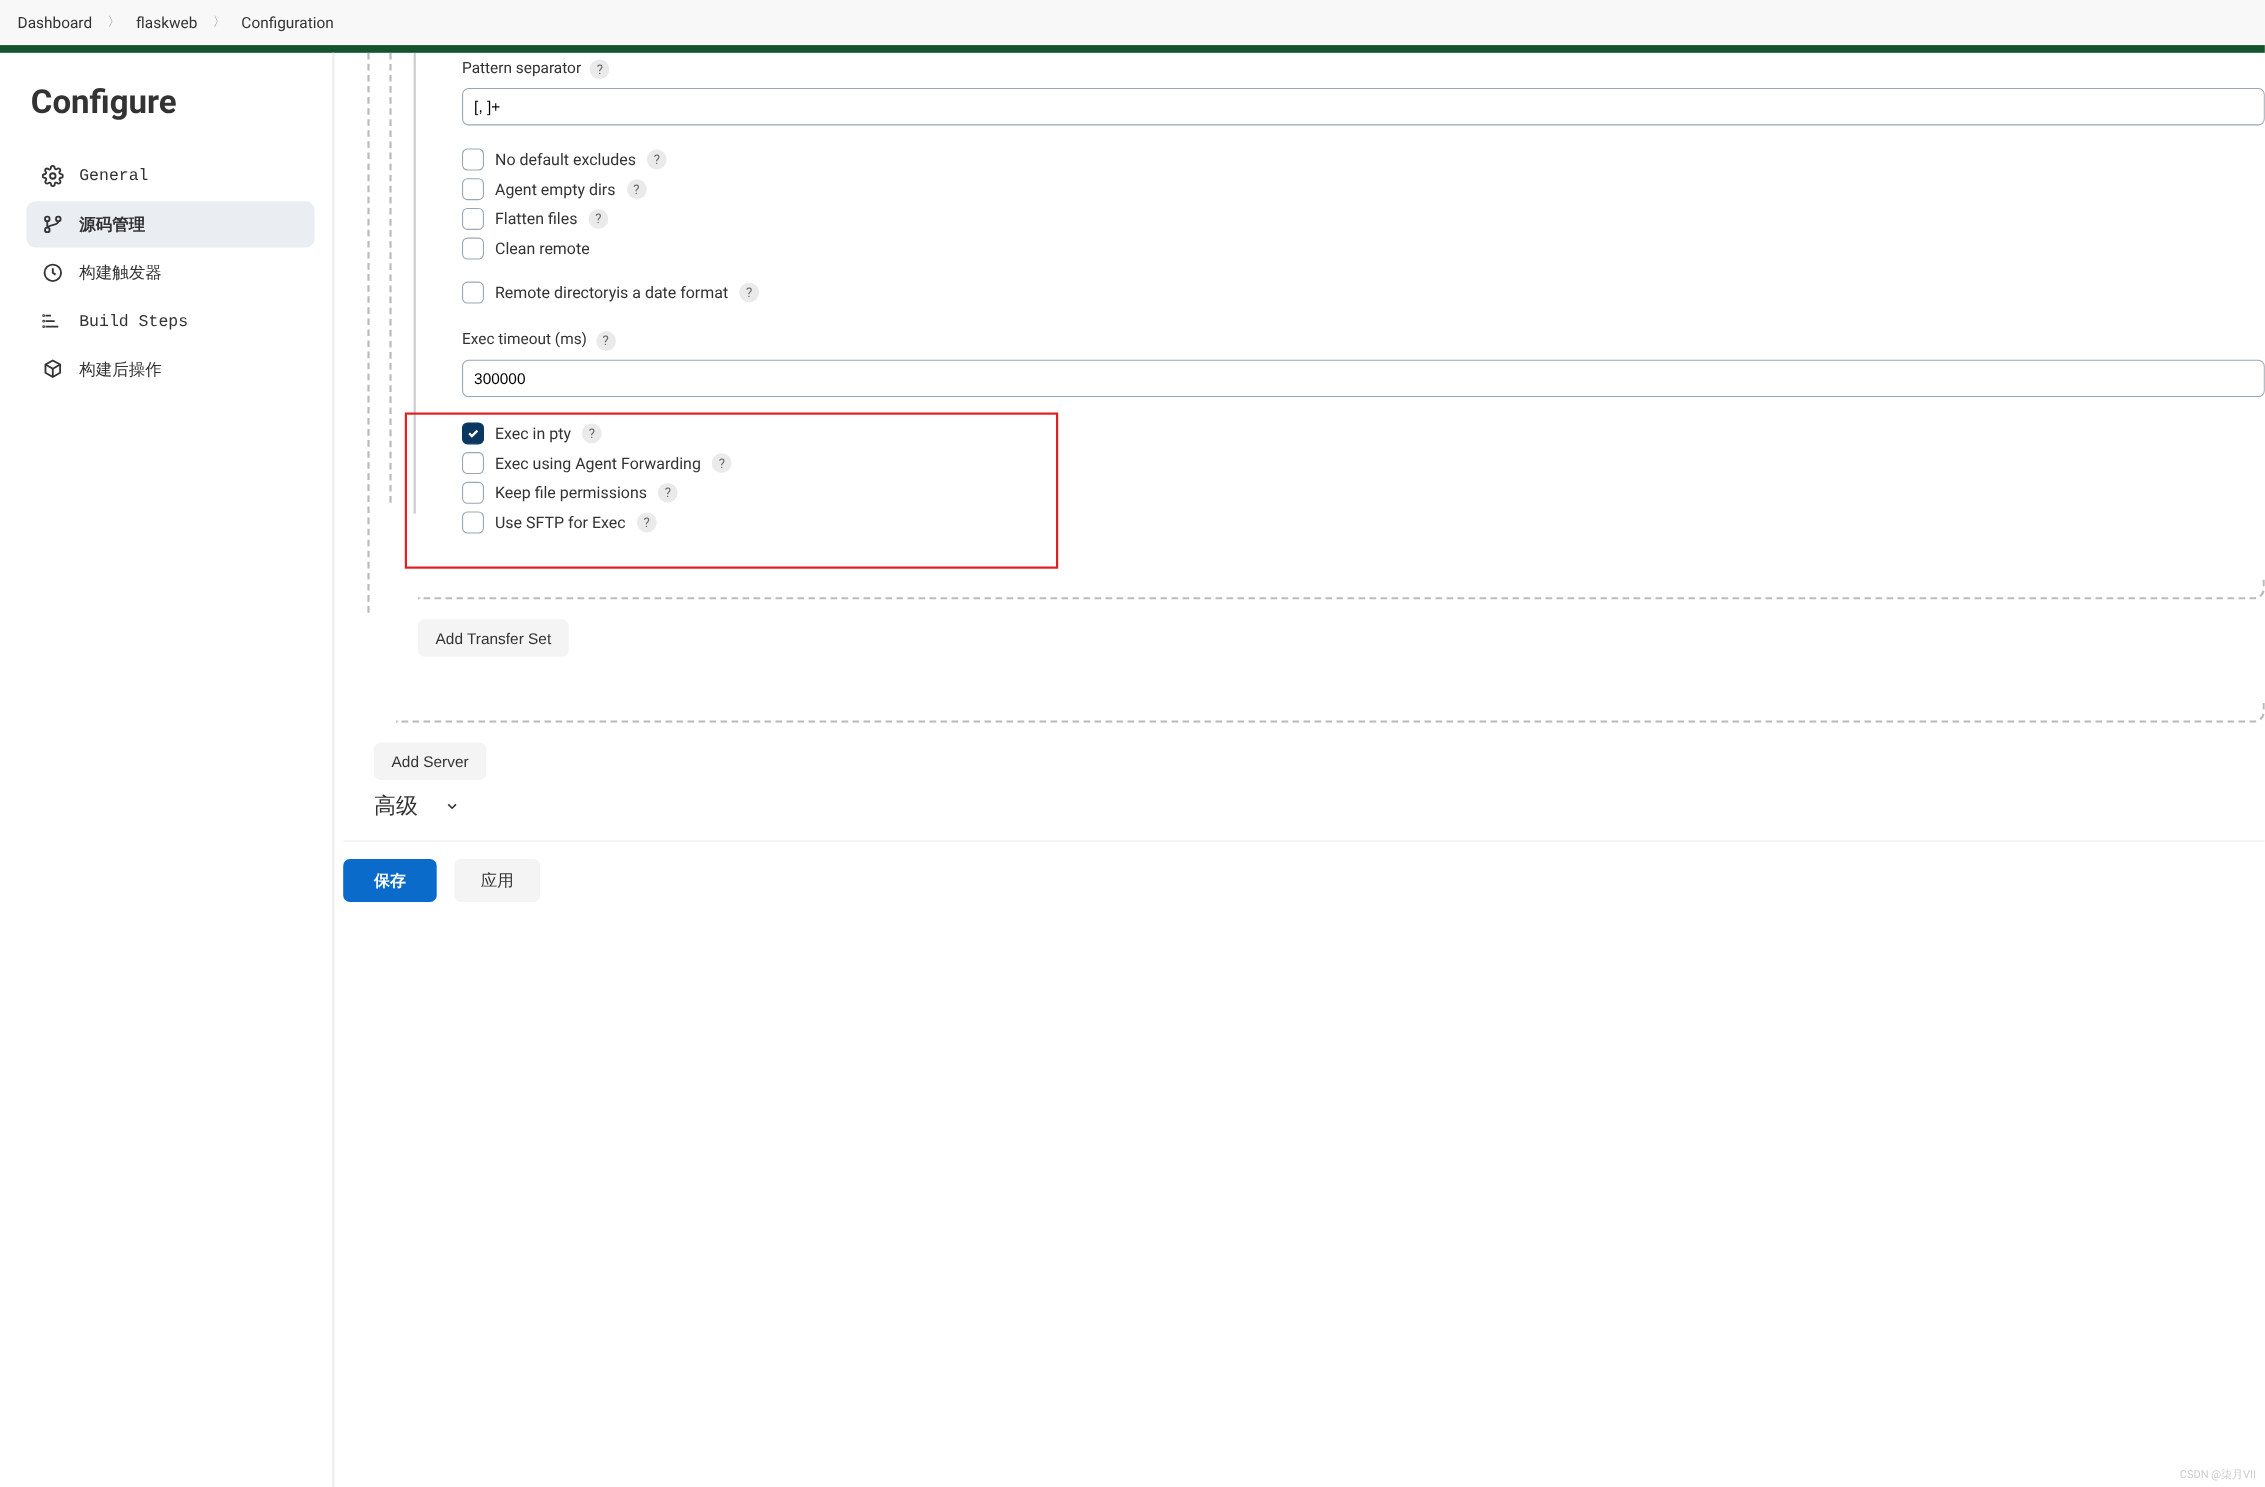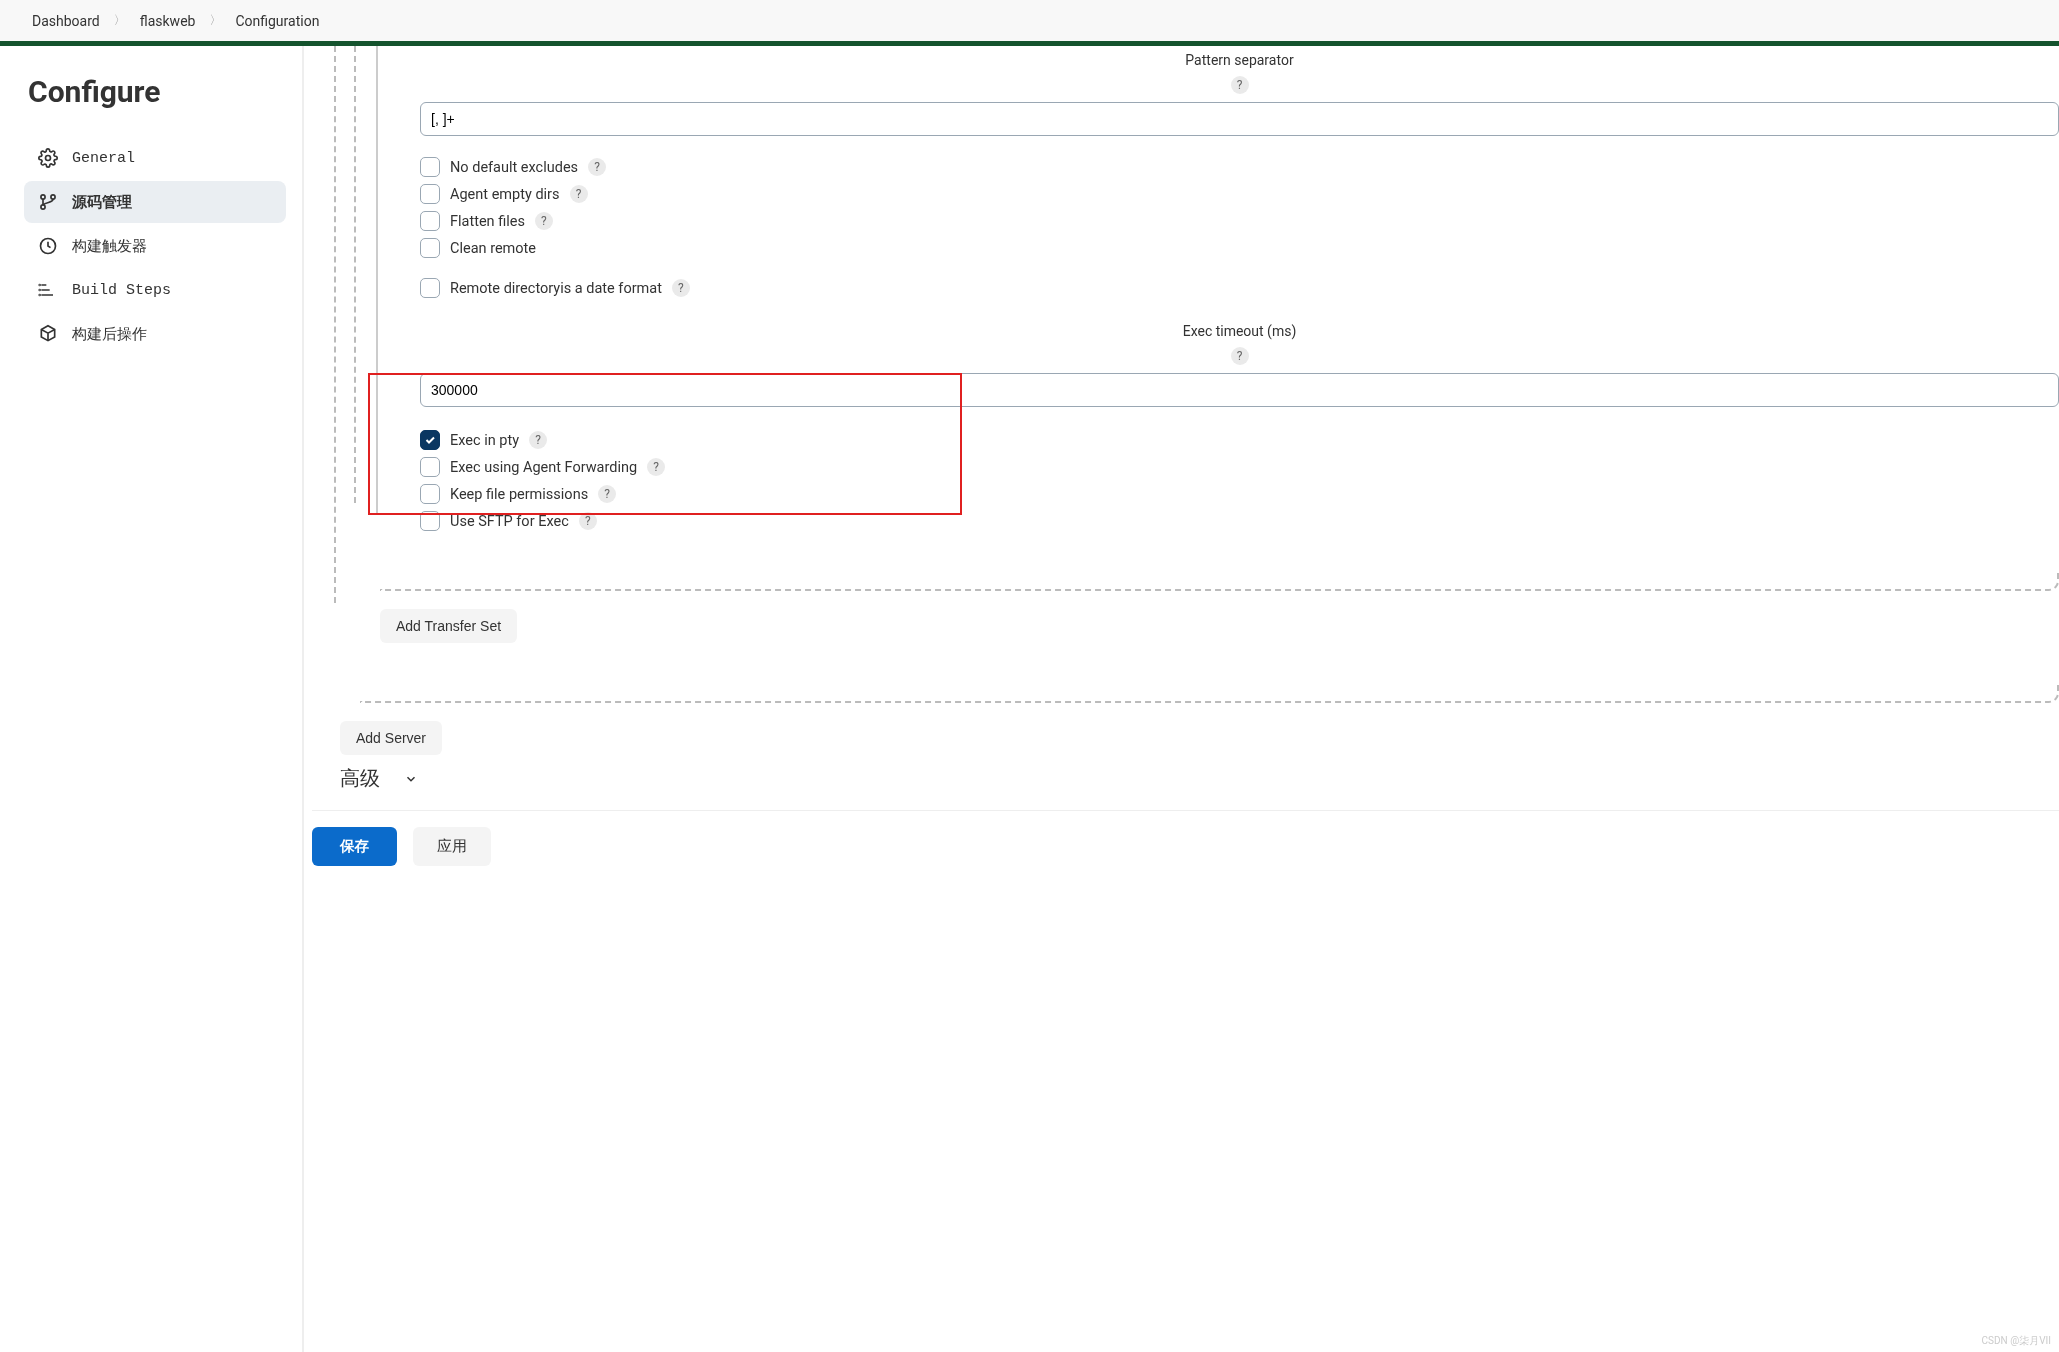--- a/index.html
+++ b/index.html
@@ -6,22 +6,22 @@
   body {
     font-family: -apple-system, BlinkMacSystemFont, "Segoe UI", Roboto, "Helvetica Neue", Arial, sans-serif;
     font-size: 14px;
     color: #333;
     background: #fff;
   }
   .breadcrumb {
     display: flex;
     align-items: center;
     gap: 14px;
-    padding: 12px 32px;
-    border-bottom: 5px solid #14532d;
+    padding: 12px 16px;
+    border-bottom: 7px solid #14532d;
     background: #f8f8f8;
     font-size: 14px;
   }
   .breadcrumb a { color: #333; text-decoration: none; }
   .breadcrumb .sep { color: #999; font-size: 12px; }
   .layout { display: flex; min-height: calc(100vh - 46px); }
   .sidebar {
     width: 304px;
     padding: 28px 16px 16px 24px;
     border-right: 2px solid #eee;
@@ -69,23 +69,22 @@
   }
   .content {
     padding-left: 92px;
     padding-top: 6px;
   }
   .field-label {
     font-size: 14px;
     color: #333;
     margin-bottom: 8px;
     display: flex;
-    align-items: center;
+    align-items: flex-start;
     gap: 8px;
-    flex-direction: column;
   }
   .help {
     display: inline-flex;
     width: 18px; height: 18px;
     border-radius: 50%;
     background: #eaeaea;
     color: #666;
     font-size: 12px;
     align-items: center;
     justify-content: center;

